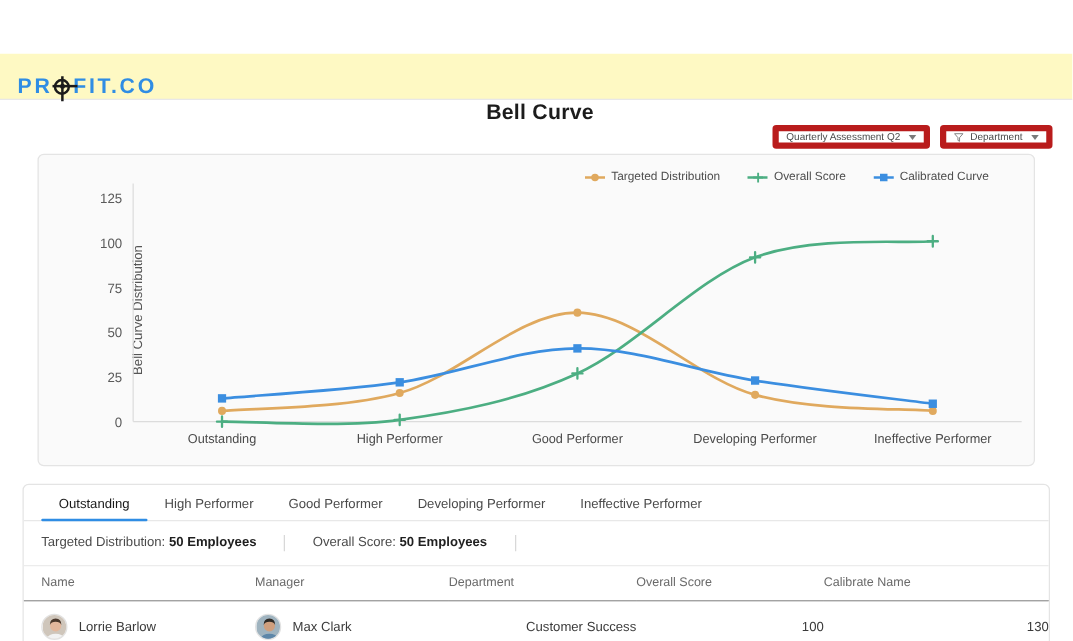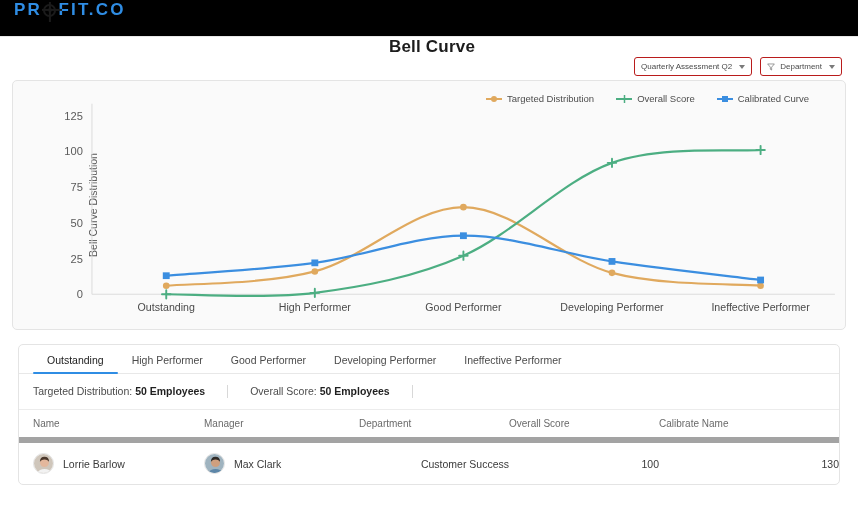--- a/index.html
+++ b/index.html
@@ -8,23 +8,24 @@
     background: #ffffff;
     font-family: "Liberation Sans", sans-serif;
     color: #3c3c3c;
     overflow: hidden;
   }
 
   
   .logobar {
     height: 37px;
     border-bottom: 1px solid #e8e8e8;
-    display: flex; align-items: flex-start;
+    display: flex; align-items: flex-end;
     padding-left: 14px;
-    background: #000000;
+    background: #fef9c3;
+    margin-top: 43px;
   }
   .logo {
     display: flex; align-items: center;
     font-size: 17px; font-weight: bold;
     letter-spacing: 2.2px;
     color: #2f8de4;
   }
   .logo .target {
     display: inline-block;
     width: 13px; height: 13px;
@@ -62,40 +63,40 @@
     padding: 0 16px 0 22px;
     flex-direction: column;
   }
   .page-title {
     font-size: 17px; font-weight: bold; color: #1c1c1c;
     letter-spacing: .2px;
   }
   .head-actions { margin-left: auto; display: flex; gap: 8px; align-items: center; }
   .dropdown {
     height: 19px;
-    border: 1px solid #b91c1c;
+    border: 5px solid #b91c1c;
     border-radius: 3px;
     background: #fff;
     display: flex; align-items: center; gap: 5px;
     padding: 0 6px;
     font-size: 8px; color: #4a4a4a;
     white-space: nowrap;
   }
   .dropdown .caret {
     width: 0; height: 0;
     border-left: 3px solid transparent;
     border-right: 3px solid transparent;
     border-top: 4px solid #7a7a7a;
     margin-left: 2px;
   }
   .funnel { width: 8px; height: 8px; flex: none; }
 
   
   .card {
-    margin: 0 12px;
+    margin: 0 30px;
     border: 1px solid #e4e4e4;
     border-radius: 5px;
     background: #fafafa;
   }
   .chart-card { height: 250px; position: relative; }
 
   .legend {
     position: absolute; right: 36px; top: 12px;
     display: flex; gap: 22px; align-items: center;
     font-size: 9.5px; color: #4d4d4d;
@@ -156,21 +157,21 @@
   }
   .stat { white-space: nowrap; }
   .stat b { color: #1f1f1f; font-weight: bold; }
   .stat-sep { width: 1px; height: 13px; background: #d8d8d8; margin: 0 22px; }
 
   .tbl { width: 100%; border-collapse: collapse; }
   .tbl th {
     text-align: left; font-weight: normal;
     font-size: 10px; color: #6a6a6a;
     padding: 8px 0 8px 0;
-    border-bottom: 6px solid #a3a3a3;
+    border-bottom: 1px solid #a3a3a3;
   }
   .tbl td {
     font-size: 10.5px; color: #3a3a3a;
     padding: 10px 0;
     vertical-align: middle;
     text-align: right;
   }
   .tbl th:nth-child(1), .tbl td:nth-child(1) { padding-left: 14px; width: 185px; }
   .tbl th:nth-child(2), .tbl td:nth-child(2) { width: 155px; }
   .tbl th:nth-child(3), .tbl td:nth-child(3) { width: 150px; }

